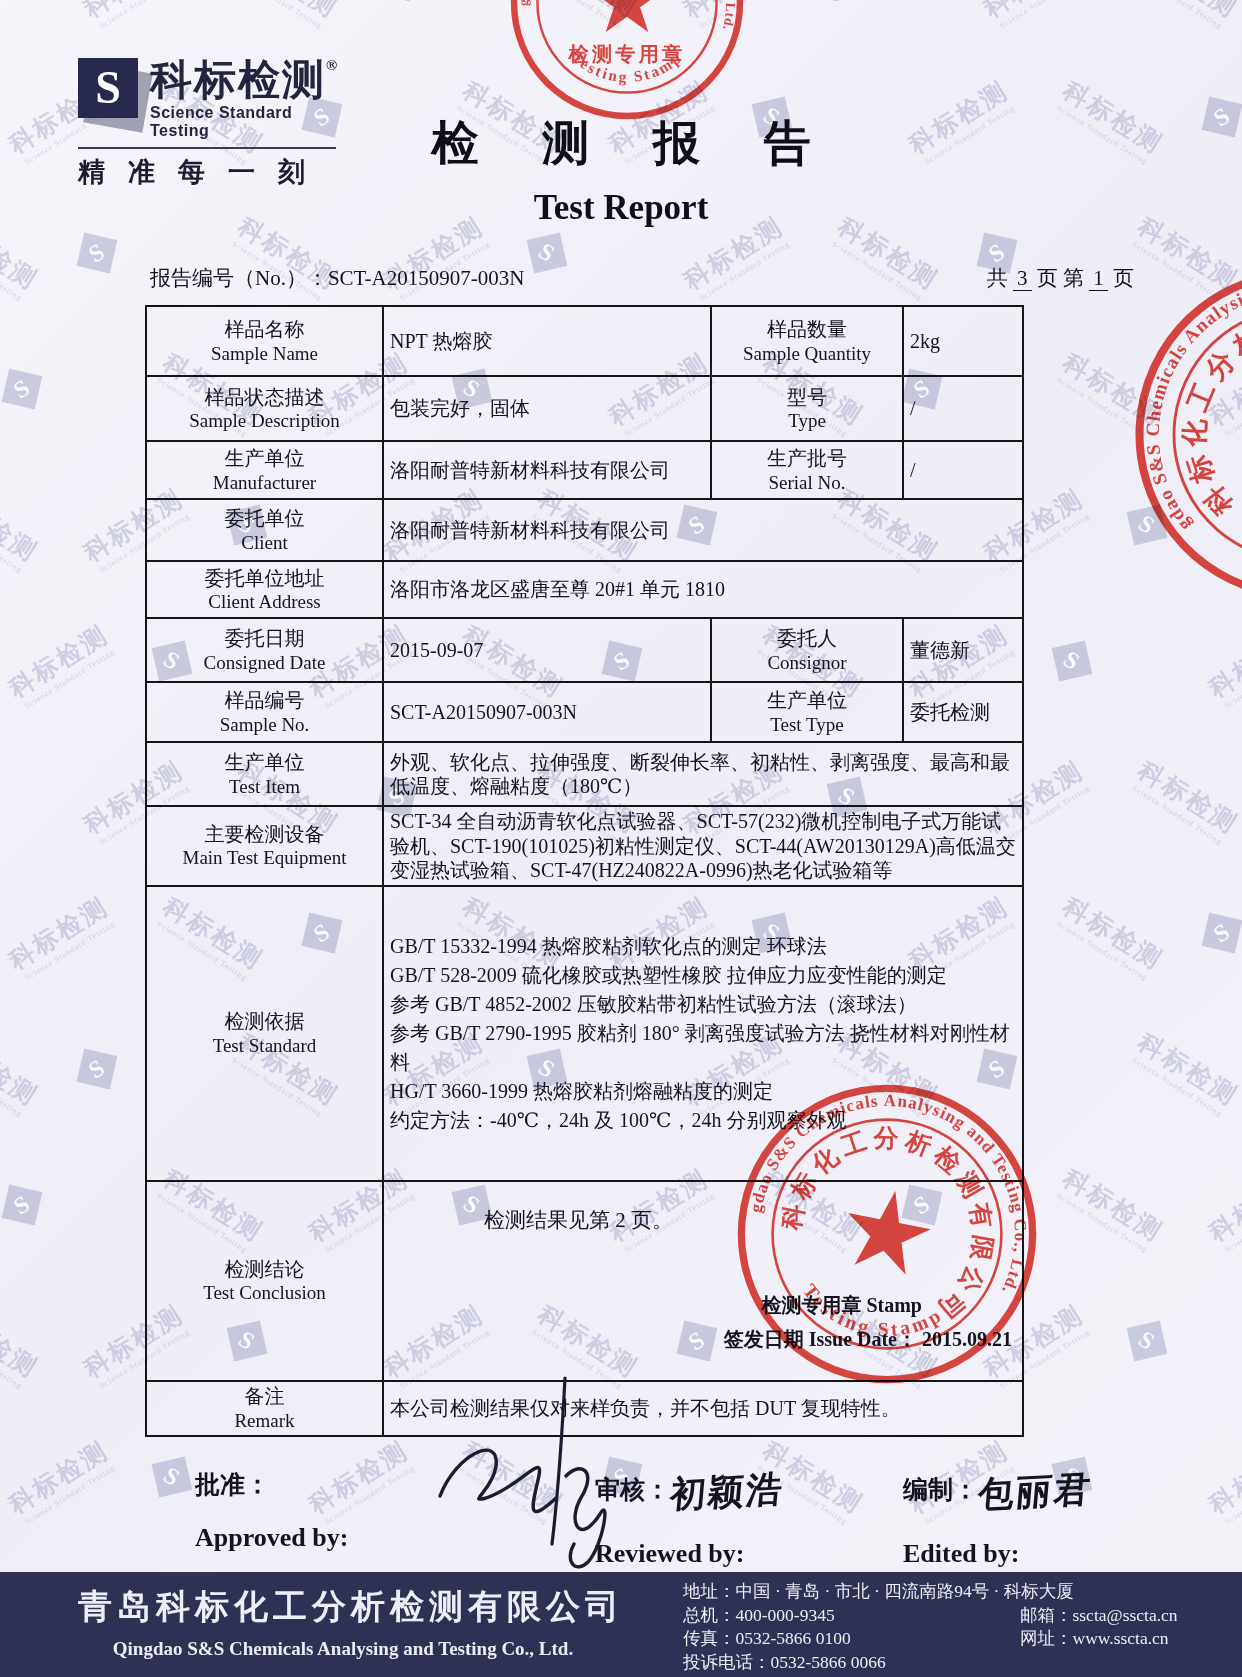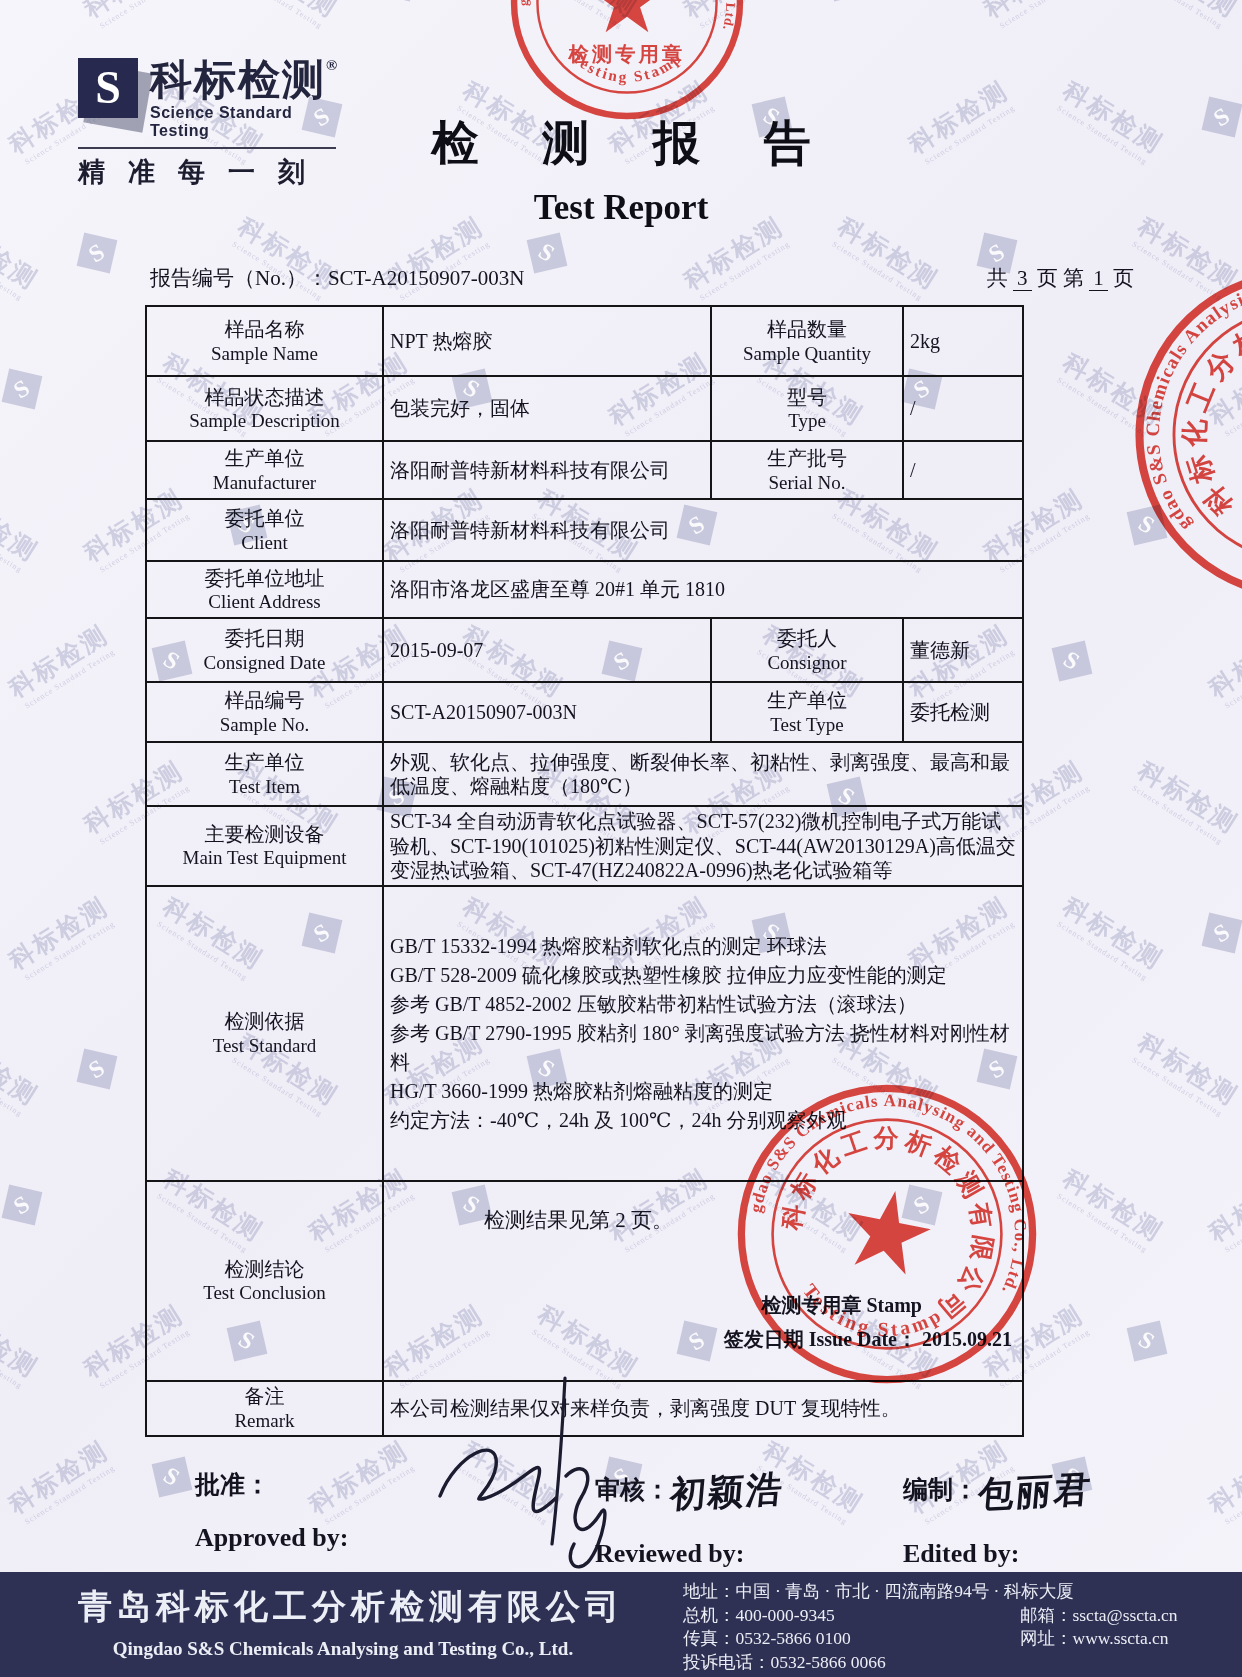--- a/index.html
+++ b/index.html
@@ -729,21 +729,21 @@
         <div class="concl-result">检测结果见第 2 页。</div>
         <div class="stamp-caption">检测专用章 Stamp</div>
         <div class="issue-date">签发日期 Issue Date：  2015.09.21</div>
       </td>
     </tr>
     <tr class="r12">
       <td class="lab">
             <div class="cn">备注</div>
             <div class="en">Remark</div>
           </td>
-      <td class="val" colspan="3">本公司检测结果仅对来样负责，剥离强度 DUT 复现特性。</td>
+      <td class="val" colspan="3">本公司检测结果仅对来样负责，并不包括 DUT 复现特性。</td>
     </tr>
   </tbody>
     </table>
 
   <div class="stamp" id="stamp-top">
     <svg viewBox="0 0 300 300" width="242" height="242">
       <defs>
         <path id="tp1" d="M 27,150 A 123,123 0 1 1 273,150 A 123,123 0 1 1 27,150"></path>
         <path id="bp1" d="M 52,150 A 98,98 0 0 0 248,150"></path>
       </defs>

